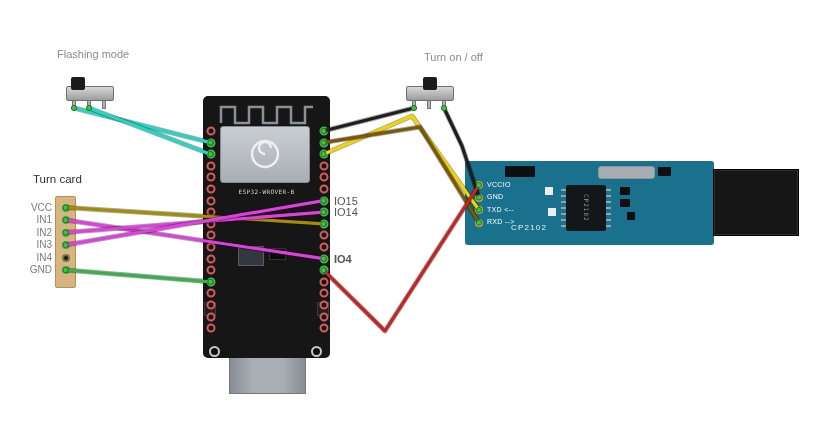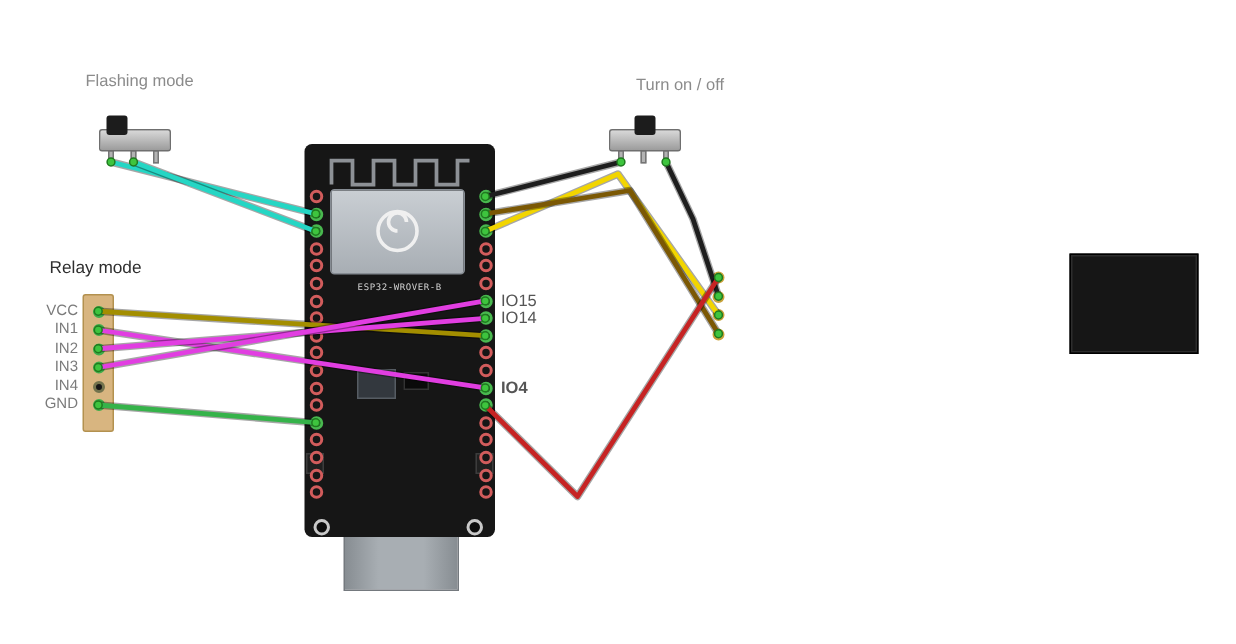--- a/index.html
+++ b/index.html
@@ -28,21 +28,21 @@
   #relay-strip{left:55px;top:196px;width:21px;height:92px;background:#d8b580;border:1px solid #b3914f;border-radius:2px;z-index:4}
   #wires{position:absolute;left:0;top:0;width:824px;height:429px;z-index:10;pointer-events:none}
 </style>
 </head>
 <body>
 
 <div id="stage">
 
   <div class="note" style="left:57px;top:48px">Flashing mode</div>
   <div class="note" style="left:424px;top:51px">Turn on / off</div>
-  <div class="note" style="left:33px;top:173px;color:#2f2f2f;font-size:11.5px">Relay mode</div>
+  <div class="note" style="left:33px;top:173px;color:#2f2f2f;font-size:11.5px">Turn card</div>
 
   <div class="sw" style="left:66px;top:77px">
     <div class="leg" style="left:6px"></div>
     <div class="leg" style="left:21px"></div>
     <div class="leg" style="left:36px"></div>
     <div class="body"></div>
     <div class="knob" style="left:5px"></div>
   </div>
 
   <div class="sw" style="left:406px;top:77px">
@@ -69,20 +69,36 @@
     </div>
     <div class="abs" id="esp-name">ESP32-WROVER-B</div>
     <div class="abs" style="left:35px;top:150px;width:26px;height:20px;background:#33383e;border:1px solid #565c63"></div>
     <div class="abs" style="left:66px;top:152px;width:17px;height:12px;background:#0a0a0a;border:1px solid #333"></div>
     <div class="abs" style="left:1px;top:206px;width:12px;height:14px;background:#202020;border:1px solid #3c3c3c"></div>
     <div class="abs" style="left:114px;top:206px;width:12px;height:14px;background:#202020;border:1px solid #3c3c3c"></div>
     <div class="mhole" style="left:6px;top:250px"></div>
     <div class="mhole" style="left:108px;top:250px"></div>
   </div>
 
+  <div class="abs" id="cp-pcb">
+    <div class="abs" style="left:40px;top:5px;width:30px;height:11px;background:#0f0f0f"></div>
+    <div class="abs" style="left:133px;top:5px;width:57px;height:13px;background:#a7adb2;border:1px solid #8d9398;border-radius:3px"></div>
+    <div class="abs" style="left:193px;top:6px;width:13px;height:9px;background:#0f0f0f"></div>
+    <div class="abs" style="left:80px;top:26px;width:8px;height:8px;background:#ececec"></div>
+    <div class="abs" style="left:83px;top:47px;width:8px;height:8px;background:#ececec"></div>
+    <div class="abs" style="left:155px;top:26px;width:10px;height:8px;background:#0f0f0f"></div>
+    <div class="abs" style="left:155px;top:38px;width:10px;height:8px;background:#0f0f0f"></div>
+    <div class="abs" style="left:162px;top:51px;width:8px;height:8px;background:#0f0f0f"></div>
+    <div class="abs" style="left:101px;top:24px;width:40px;height:46px;background:#14171a;border-radius:2px;display:flex;align-items:center;justify-content:center">
+      <div class="stubs" style="left:-5px"></div>
+      <div class="stubs" style="right:-5px"></div>
+      <span style="writing-mode:vertical-rl;font-size:6px;color:#98a0a6;font-family:'DejaVu Sans Mono',monospace;letter-spacing:1px">CP2102</span>
+    </div>
+    <div class="abs" style="left:46px;top:62px;color:#f0f0f0;font-size:8px;letter-spacing:1.2px">CP2102</div>
+  </div>
   <div class="abs" id="cp-usb"></div>
 
   <svg id="wires">
       <g>
         <polyline points="74,108 210.5,142.6" fill="none" stroke="rgba(0,0,0,0.35)" stroke-width="5" stroke-linecap="round" stroke-linejoin="round"></polyline>
         <polyline points="74,108 210.5,142.6" fill="none" stroke="#25d6c4" stroke-width="3.2" stroke-linecap="round" stroke-linejoin="round"></polyline>
         <circle cx="74" cy="108" r="2.6" fill="#3ec43e" stroke="#1f7a1f" stroke-width="1"></circle>
         <circle cx="210.5" cy="142.6" r="2.6" fill="#3ec43e" stroke="#1f7a1f" stroke-width="1"></circle>
       </g>
       <g>

